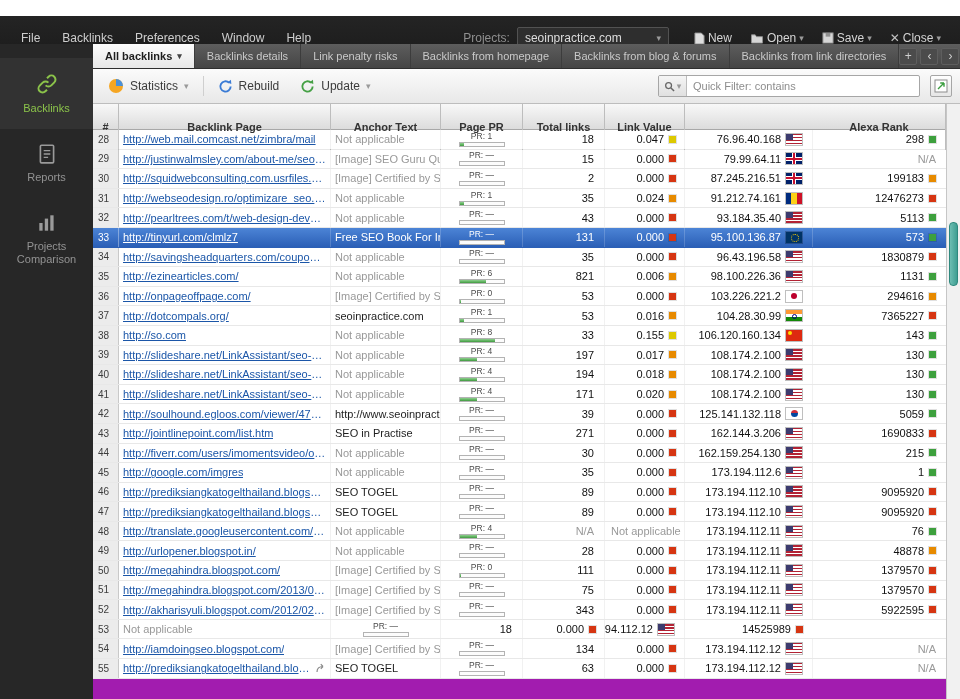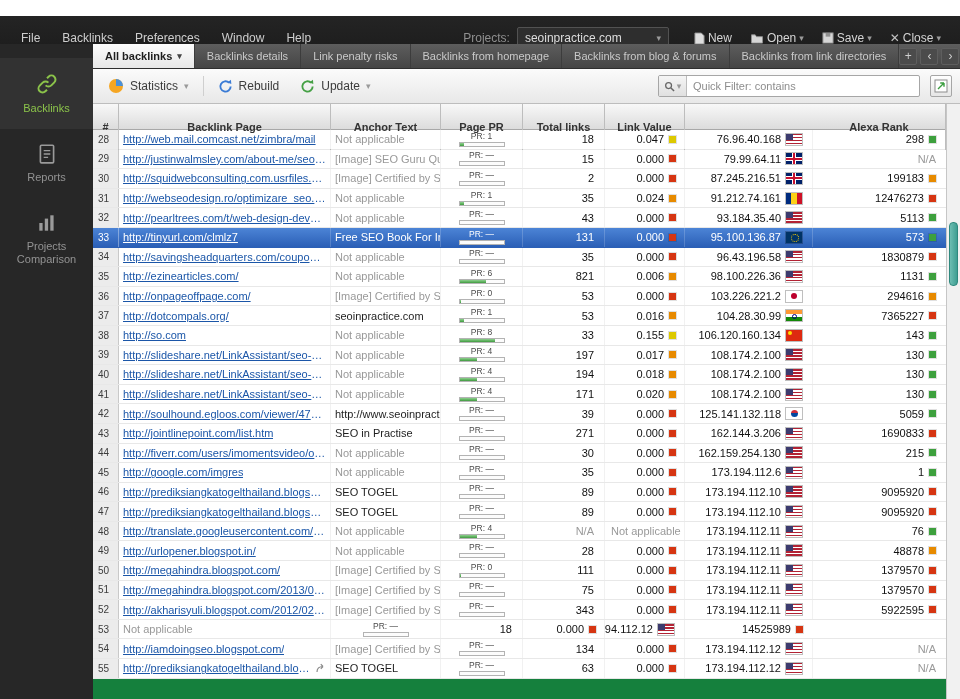--- a/index.html
+++ b/index.html
@@ -28,21 +28,21 @@
   .menubar { padding-right:10px;margin-top:16px; }
 
   
   .sidebar { position:absolute; top:44px; left:0; width:93px; bottom:0;
     background:#272727; display:flex; flex-direction:column; align-items:stretch; padding-top:14px; }
   .side-item { display:flex; flex-direction:column; align-items:center; gap:6px;
     padding:14px 4px; color:#939393; font-size:11px; text-align:center; line-height:13px; }
   .side-item.active { color:#8bc34a; background:rgba(255,255,255,.05); }
 
   
-  .main { position:absolute; left:93px; top:44px; right:0; bottom:0; background:#15803d; }
+  .main { position:absolute; left:93px; top:44px; right:0; bottom:0; background:#a21caf; }
 
   
   .tabbar { height:25px; background:linear-gradient(#5d5d5d,#454545); display:flex;
     align-items:stretch; font-size:11px; color:#c9c9c9; border-bottom:1px solid #2e2e2e; }
   .tab { display:flex; align-items:center; gap:5px; padding:0 12px;
     border-right:1px solid #3c3c3c; white-space:nowrap; }
   .tab.active { background:linear-gradient(#fdfdfd,#e7e7e7); color:#1e1e1e; font-weight:bold; }
   .tab.active .caret { color:#444; }
   .tab-ctrls { margin-left:auto; display:flex; align-items:center; gap:3px; padding-right:6px; }
   .tab-ctrl { width:18px; height:17px; display:flex; align-items:center; justify-content:center;

